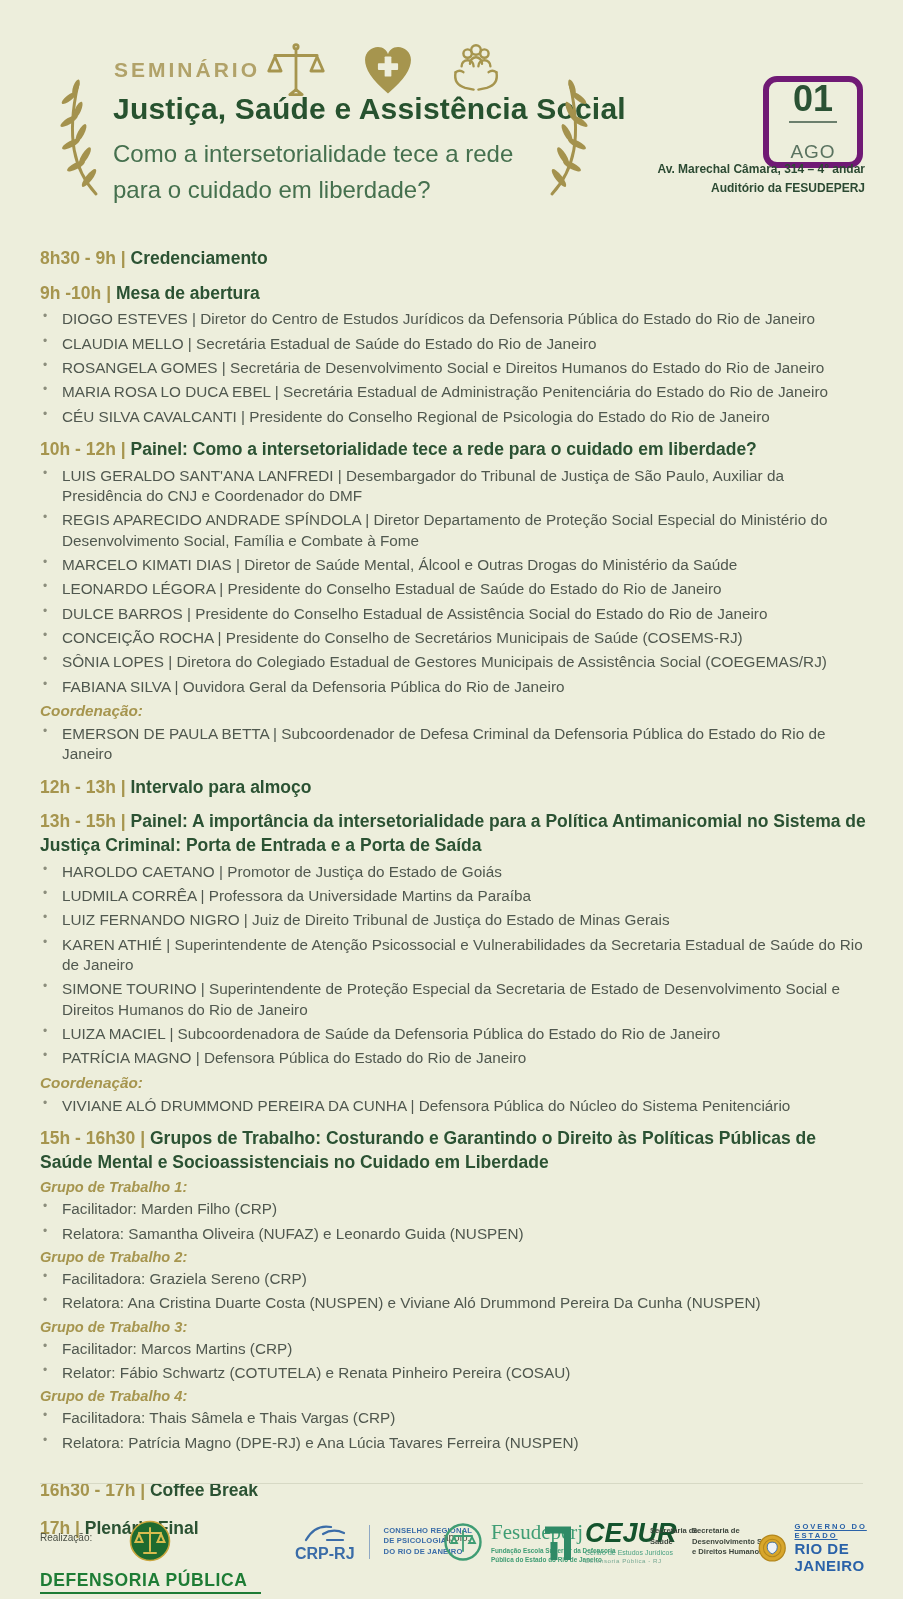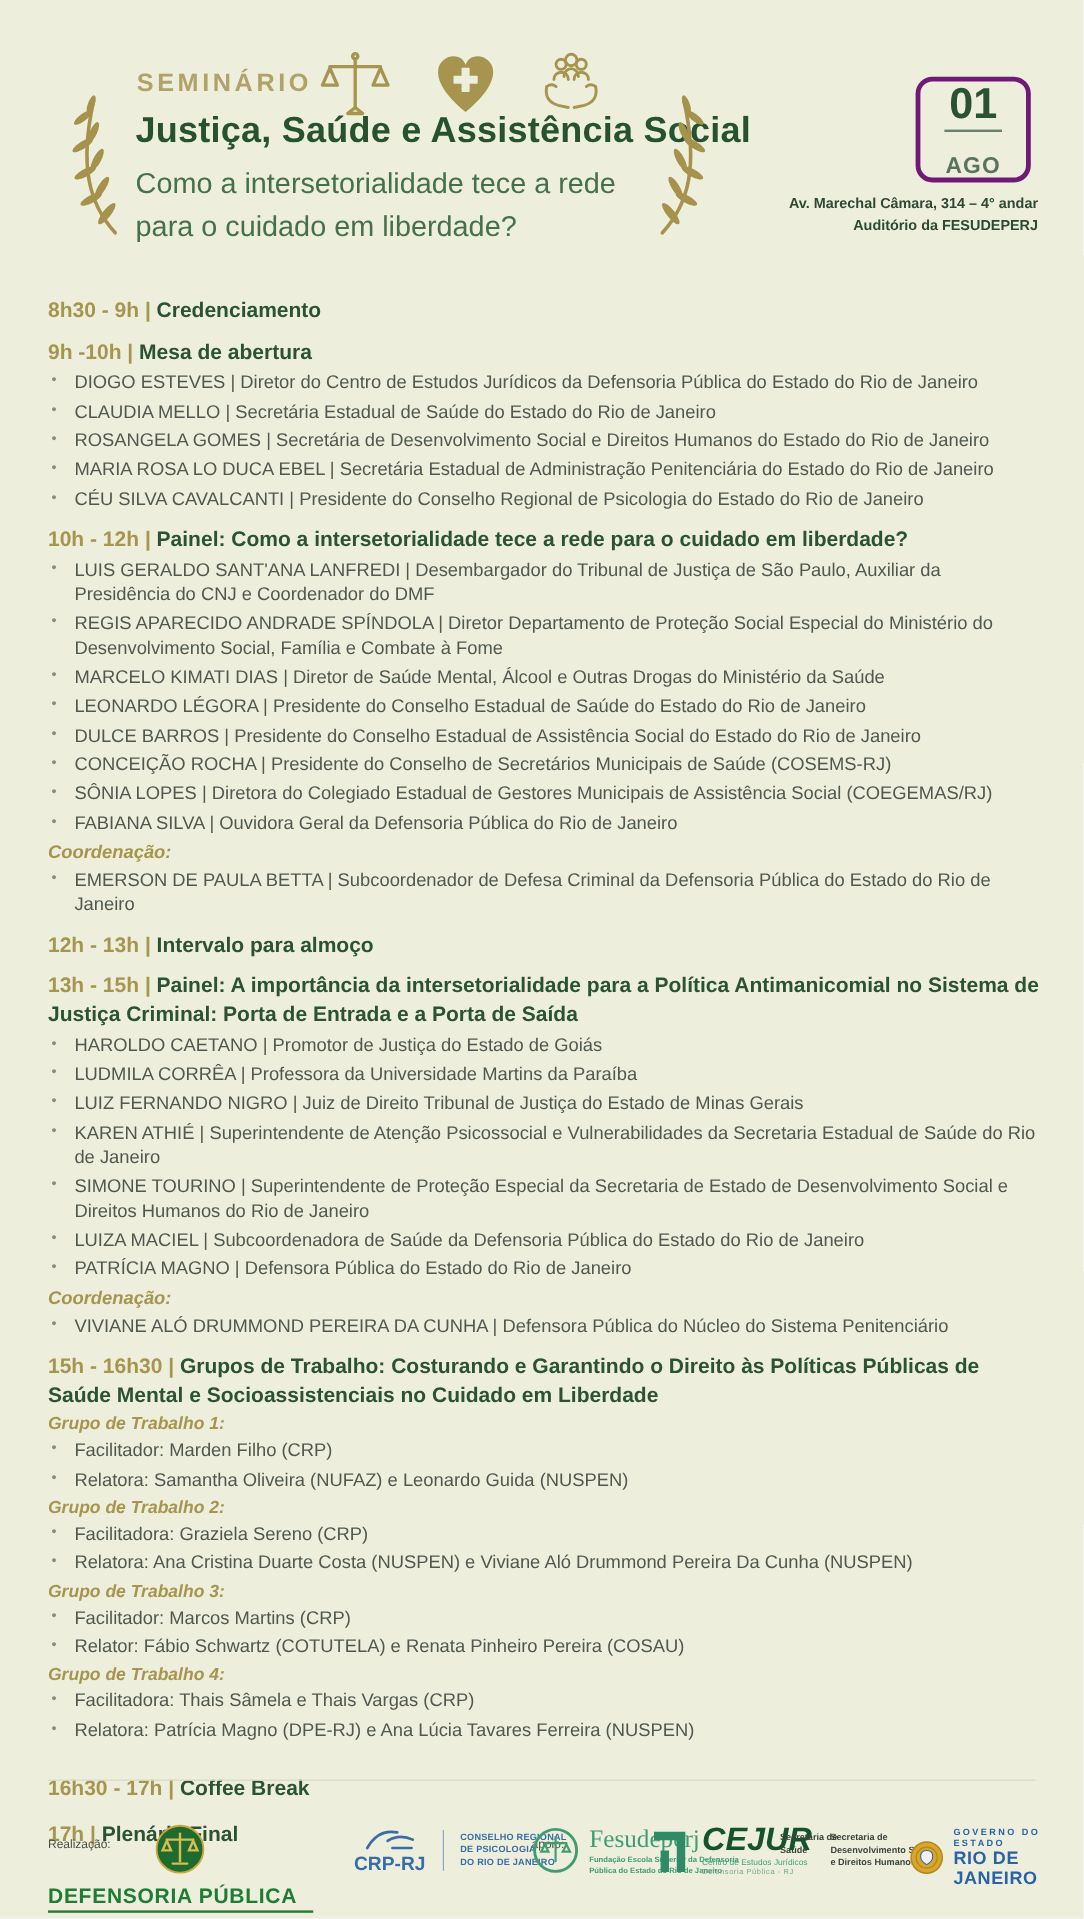--- a/index.html
+++ b/index.html
@@ -20,28 +20,28 @@
     font-size:30px;font-weight:bold;color:#27522f;letter-spacing:.2px;
   }
   .subtitle{
     position:absolute;left:113px;top:136px;margin:0;
     font-size:24px;color:#45704e;line-height:1.5;
   }
   .laurel{position:absolute;top:76px;width:72px;height:122px;}
   .laurel.left{left:38px;}
   .laurel.right{left:538px;transform:scaleX(-1);}
   .date-badge{
-    position:absolute;left:763px;top:64px;width:88px;height:80px;
-    border:4px solid #701a75;border-radius:14px;
-    display:flex;flex-direction:column;align-items:center;justify-content:space-between;
+    position:absolute;left:763px;top:76px;width:88px;height:80px;
+    border:6px solid #701a75;border-radius:14px;
+    display:flex;flex-direction:column;align-items:center;justify-content:center;
     background:transparent;
   }
   .date-day{font-size:36px;font-weight:bold;color:#2b5234;line-height:1;
     border-bottom:2px solid #6b7f6d;padding:0 4px 4px;}
-  .date-month{font-size:19px;color:#5a7360;letter-spacing:1px;margin-top:18px;font-weight:bold;}
+  .date-month{font-size:19px;color:#5a7360;letter-spacing:1px;margin-top:18px;}
   .address{
     position:absolute;right:38px;top:160px;margin:0;text-align:right;
     font-size:12px;font-weight:bold;color:#2c4a33;line-height:1.55;
   }
   
   .schedule{position:absolute;left:40px;right:36px;top:236px;}
   .sched-sec{margin-top:11px;}
   .sched-sec:nth-last-child(2){margin-top:26px;}
   .sched-sec:nth-last-child(1){margin-top:14px;}
   .sec-head{font-size:17.5px;line-height:1.35;margin-bottom:4px;}
@@ -77,21 +77,21 @@
   .logo-cejur{left:543px;}
   .cejur-text .name{font-size:27px;font-weight:bold;font-style:italic;color:#14532d;line-height:1;}
   .cejur-text .sub{font-size:7px;color:#4aa181;margin-top:2px;}
   .cejur-text .sub2{font-size:6.2px;color:#77a893;letter-spacing:.5px;margin-top:1px;}
   .logo-sec{top:1526px;}
   .logo-sec .sec-lines{font-size:7.6px;font-weight:bold;color:#3c453c;line-height:1.4;}
   .logo-sec-saude{left:650px;}
   .logo-sec-social{left:692px;}
   .logo-governo{left:758px;top:1522px;}
   .gov-text{display:flex;flex-direction:column;}
-  .gov-l1{font-size:7.6px;font-weight:bold;color:#2a62a8;letter-spacing:2px;}
+  .gov-l1{font-size:7.6px;font-weight:bold;color:#2a62a8;letter-spacing:2px;text-decoration:underline;}
   .gov-l2{font-size:15px;font-weight:bold;color:#2a62a8;letter-spacing:.5px;}
   svg{display:block;}
 </style>
 </head>
 <body>
 
 <div class="page">
 
   <header>
     <svg class="laurel left" viewBox="0 0 60 122">

